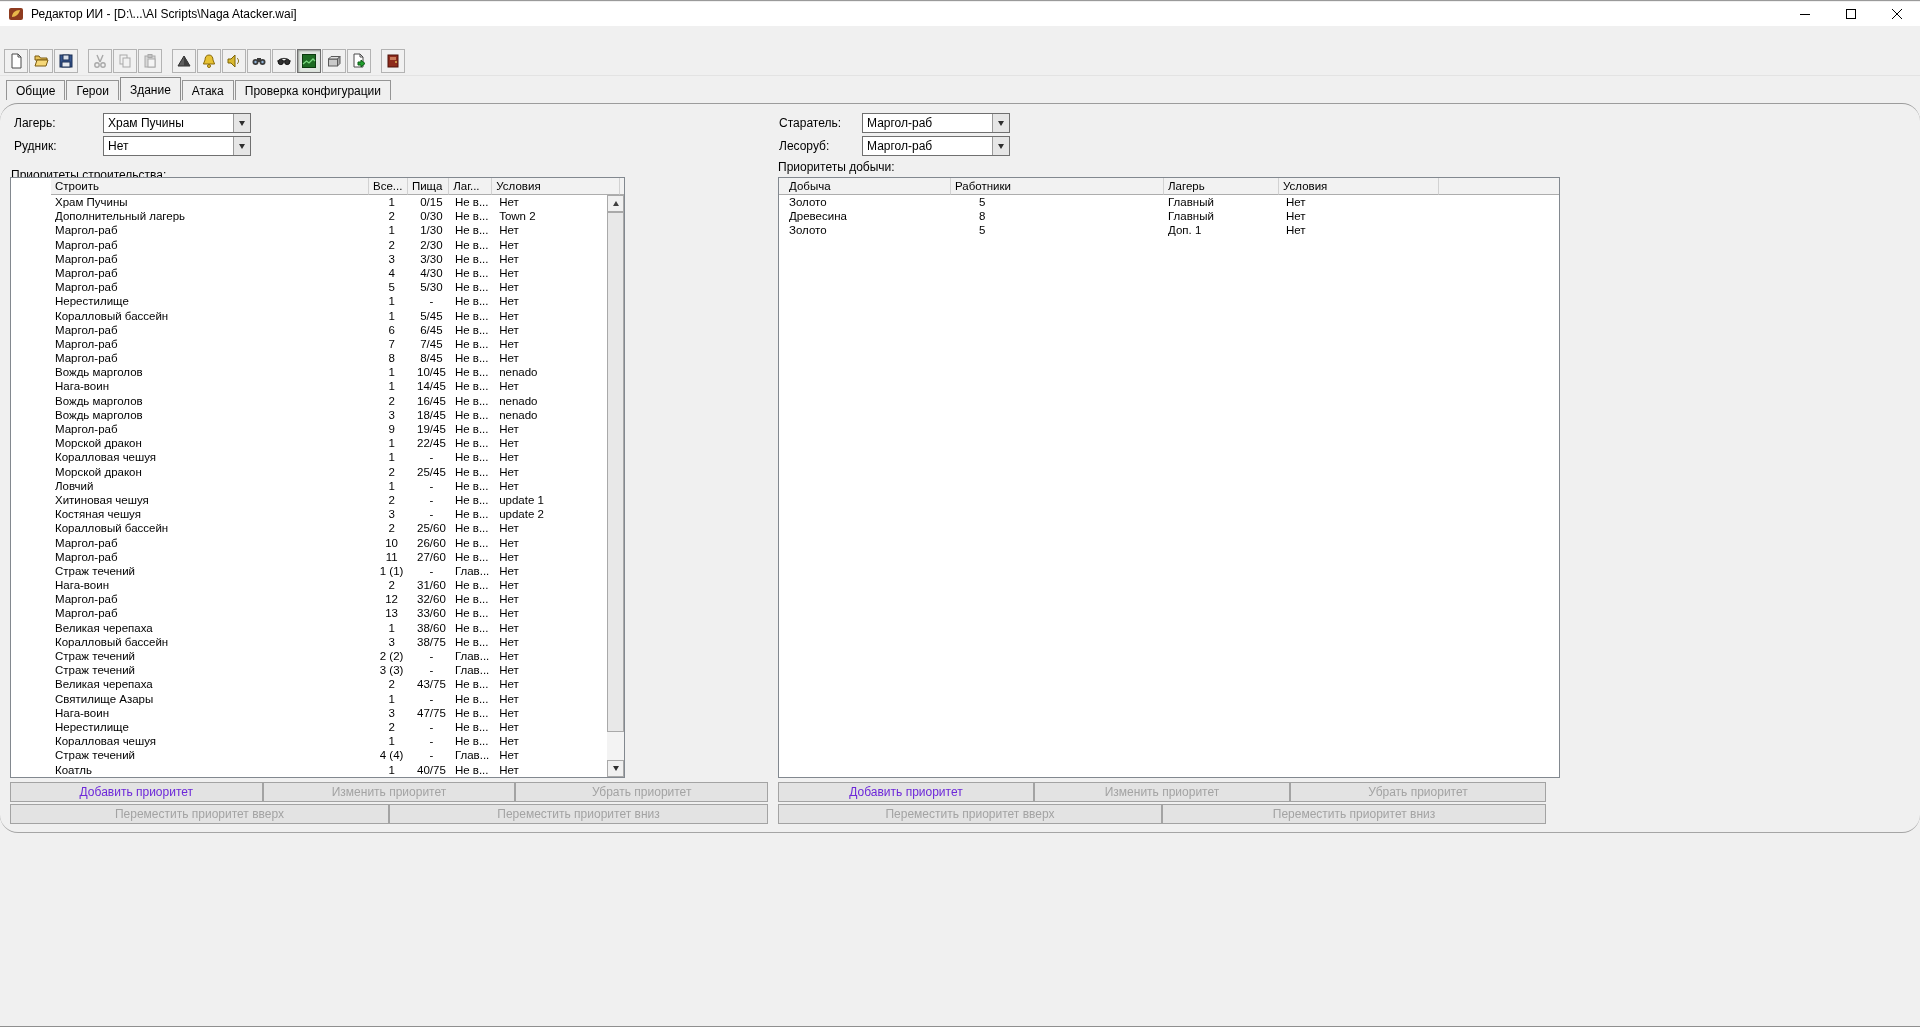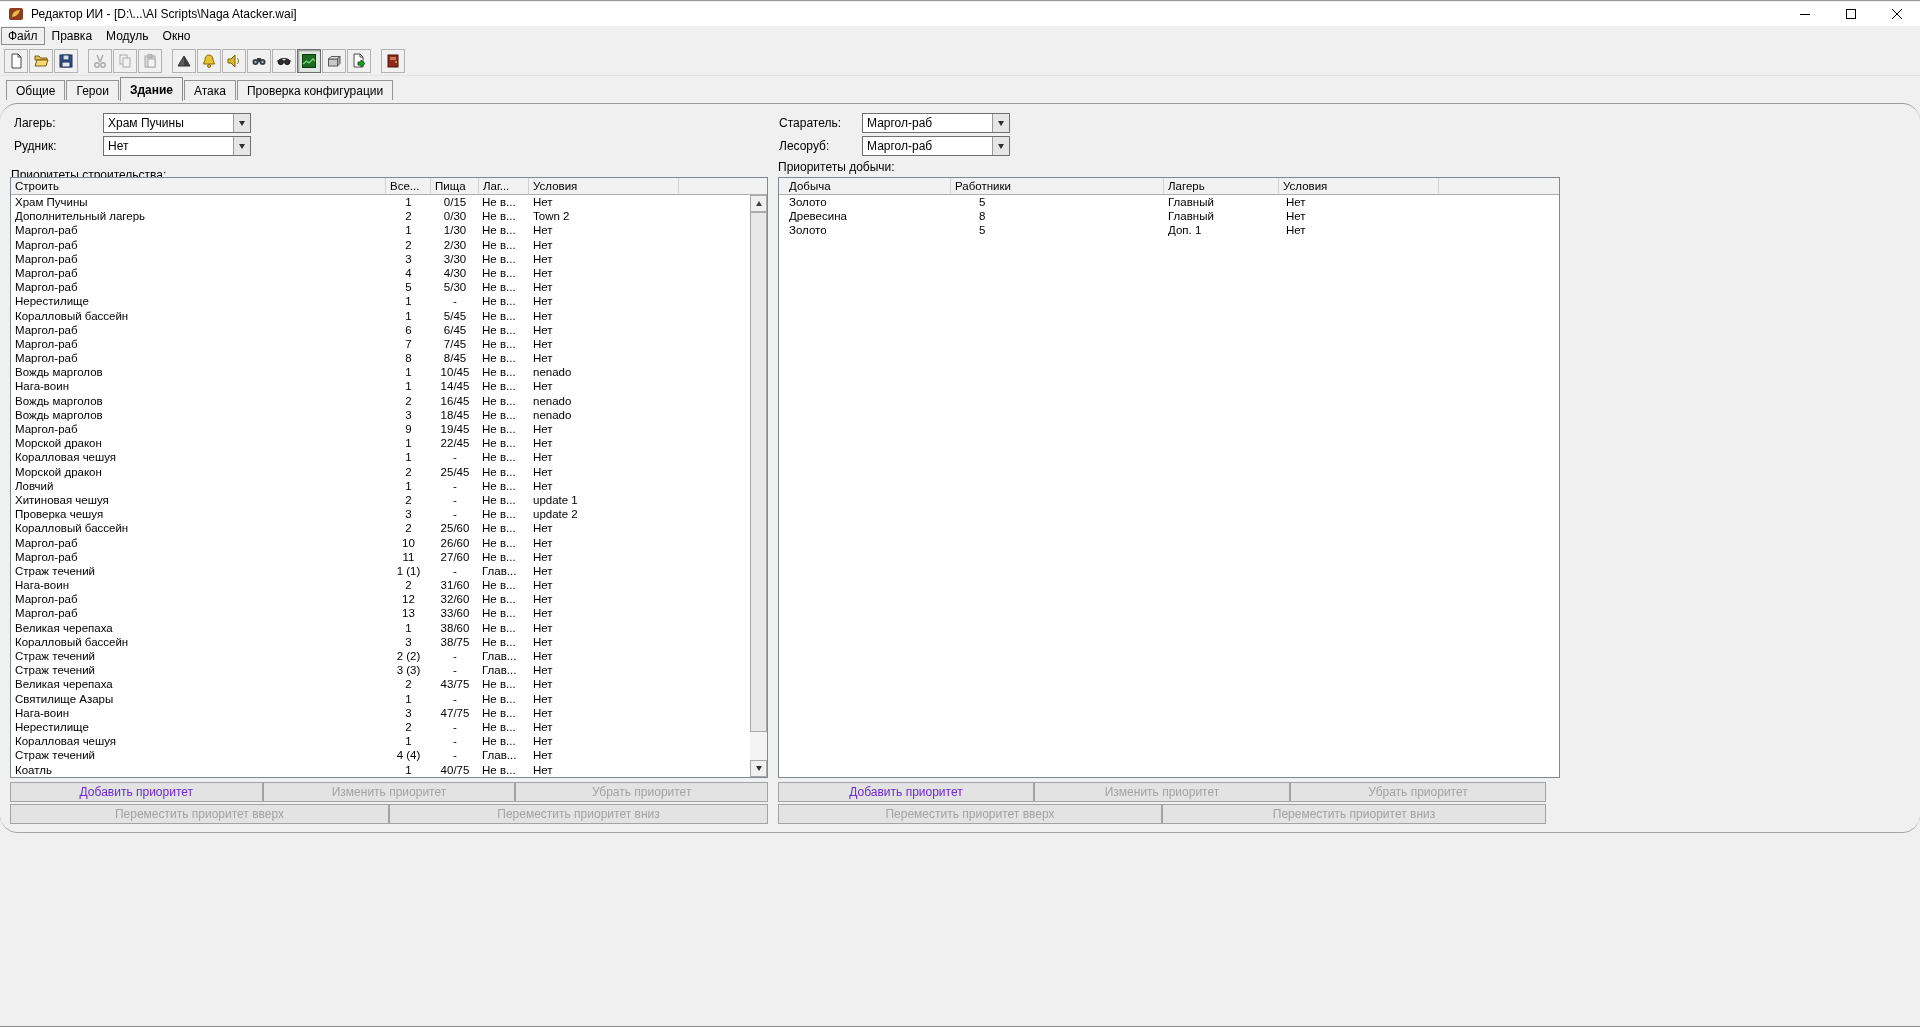--- a/index.html
+++ b/index.html
@@ -28,21 +28,21 @@
             display:flex; align-items:center; justify-content:center; margin-right:1px; flex:0 0 auto; }
   .tb-btn.pressed { border-color:#6f6f6f; background:#e0e6e0; box-shadow:inset 1px 1px 2px rgba(0,0,0,.35); }
   .tb-sep { width:9px; flex:0 0 auto; }
   .tb-btn svg { display:block; }
 
   
   .tabbar { position:absolute; top:76px; left:6px; height:24px; display:flex; z-index:3;justify-content:space-between; }
   .tab { height:20px; margin-top:3px; padding:3px 9px 0; font-size:12px; background:#f0f0f0;
          border:1px solid #949494; border-bottom:none; margin-right:1px; white-space:nowrap; }
   .tab.selected { height:24px; margin-top:0; padding-top:5px; position:relative; z-index:4;
-                  border:1px solid #8a8a8a; border-bottom:none; background:#f0f0f0;font-weight:bold; }
+                  border:1px solid #8a8a8a; border-bottom:none; background:#f0f0f0; }
   .tabpage { position:absolute; top:102px; left:0; width:1920px; height:730px; background:#f0f0f0;
              border-top:1px solid #9c9c9c; border-bottom:1px solid #a5a5a5;border-radius:18px; }
 
   
   .form-label { position:absolute; font-size:12px; color:#000; white-space:nowrap; }
   .combo { position:absolute; width:148px; height:20px; background:#fff; border:1px solid #707070; display:flex; }
   .combo-text { flex:1; font-size:12px; line-height:18px; padding:0 4px; white-space:nowrap; overflow:hidden; }
   .combo-arrow { width:17px; background:#e6e6e6; border-left:1px solid #9a9a9a;
                  display:flex; align-items:center; justify-content:center; }
   .tri-down { width:0; height:0; border-left:3.5px solid transparent; border-right:3.5px solid transparent;
@@ -103,26 +103,20 @@
             </svg></span>
       </div>
       <div class="cap-btn">
         <span><svg width="10" height="10">
               <path d="M0 0L10 10M10 0L0 10" stroke="#000"></path>
             </svg></span>
       </div>
     </div>
   </div>
 
-  <div class="menubar">
-    <span class="menu-item focused">Файл</span>
-    <span class="menu-item">Правка</span>
-    <span class="menu-item">Модуль</span>
-    <span class="menu-item">Окно</span>
-  </div>
 
   <div class="toolbar">
     <div class="tb-btn">
         <span>
           <svg width="16" height="16">
             <path d="M4 1h6l3 3v11H4z" fill="#fff" stroke="#4a4a4a"></path>
             <path d="M10 1v3h3" fill="none" stroke="#4a4a4a"></path>
           </svg>
         </span>
       </div>
@@ -273,21 +267,21 @@
     </div>
     <span class="form-label" style="left:14px; top:35px;">Рудник:</span>
     <div class="combo" style="left:103px; top:32px;">
       <span class="combo-text">Нет</span>
       <span class="combo-arrow">
           <i class="tri-down"></i>
         </span>
     </div>
     <span class="form-label" style="left:11px; top:56px;margin-top:8px;">Приоритеты строительства:</span>
 
-    <div class="listview" style="left:10px; top:73px; width:758px; height:601px;">
+    <div class="listview" style="left:10px; top:73px; width:615px; height:601px;padding-left:40px;">
       <div class="lv-header">
         <span class="lv-h colL0">Строить</span>
         <span class="lv-h colL1">Все...</span>
         <span class="lv-h colL2">Пища</span>
         <span class="lv-h colL3">Лаг...</span>
         <span class="lv-h colL4">Условия</span>
         <span class="lv-h lv-fill"></span>
       </div>
       <div class="lv-body" id="left-rows">
           <div class="lv-row">
@@ -438,21 +432,21 @@
             <span class="lv-cell colL4 pl4">Нет</span>
           </div>
           <div class="lv-row">
             <span class="lv-cell colL0 pl4">Хитиновая чешуя</span>
             <span class="lv-cell colL1 ac">2</span>
             <span class="lv-cell colL2 ac">-</span>
             <span class="lv-cell colL3 pl3">Не в...</span>
             <span class="lv-cell colL4 pl4">update 1</span>
           </div>
           <div class="lv-row">
-            <span class="lv-cell colL0 pl4">Проверка чешуя</span>
+            <span class="lv-cell colL0 pl4">Костяная чешуя</span>
             <span class="lv-cell colL1 ac">3</span>
             <span class="lv-cell colL2 ac">-</span>
             <span class="lv-cell colL3 pl3">Не в...</span>
             <span class="lv-cell colL4 pl4">update 2</span>
           </div>
           <div class="lv-row">
             <span class="lv-cell colL0 pl4">Коралловый бассейн</span>
             <span class="lv-cell colL1 ac">2</span>
             <span class="lv-cell colL2 ac">25/60</span>
             <span class="lv-cell colL3 pl3">Не в...</span>

